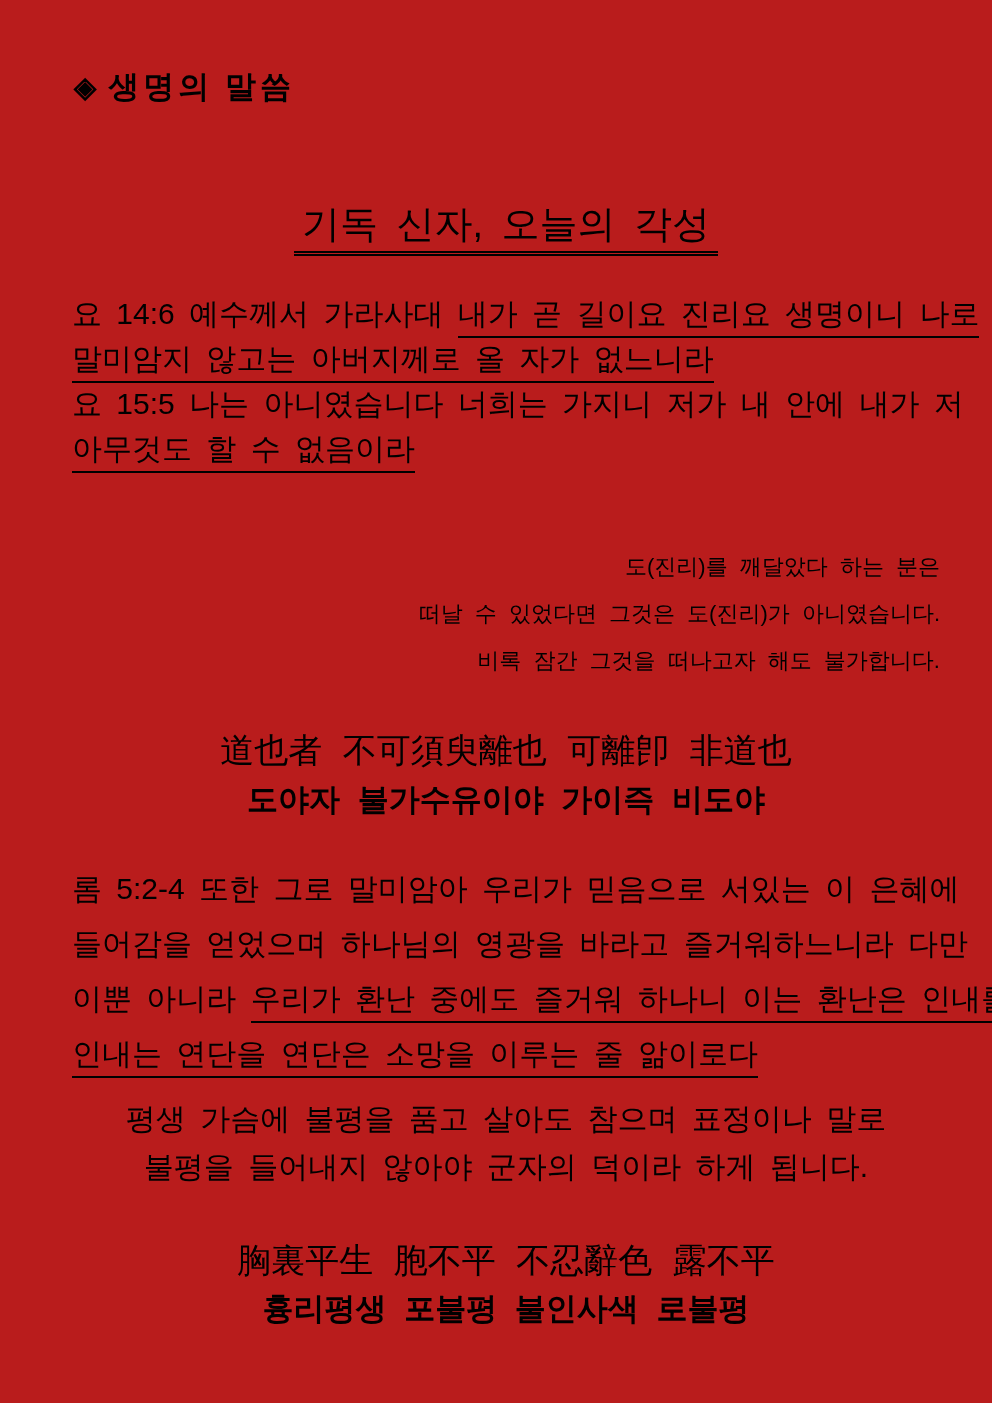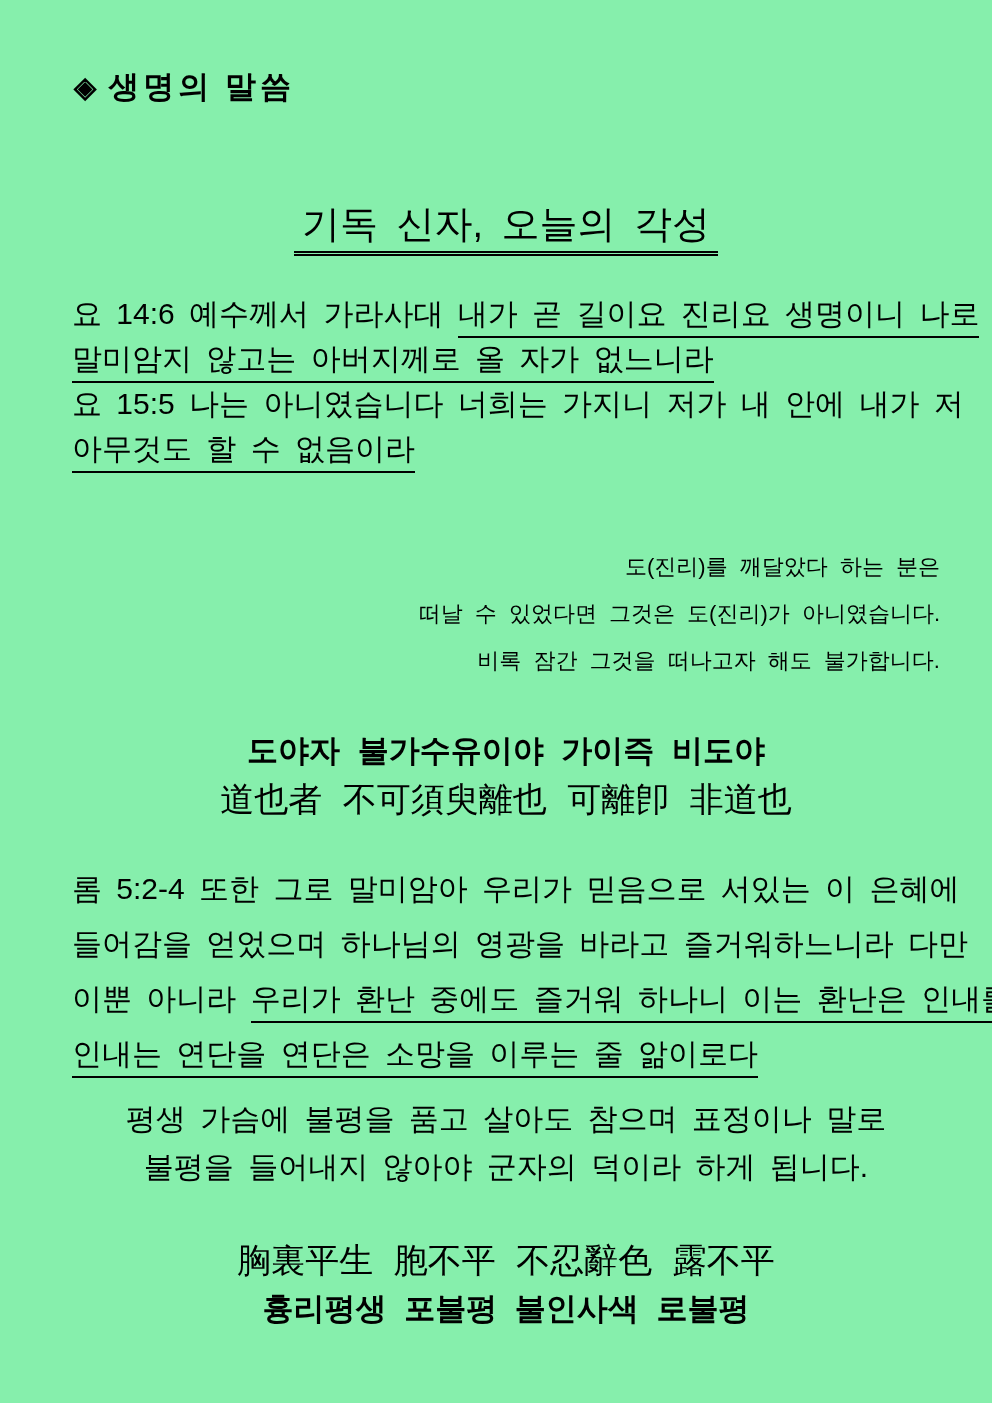--- a/index.html
+++ b/index.html
@@ -4,21 +4,21 @@
 <style>
   html, body {
     margin: 0;
     padding: 0;
     background: #ffffff;
   }
   .page {
     position: relative;
     width: 992px;
     height: 1403px;
-    background: #86efac;
+    background: #b91c1c;
     color: #000000;
     font-family: "Liberation Sans", sans-serif;
     overflow: hidden;
   }
   .doc-header {
     position: absolute;
     left: 74px;
     top: 66px;
     font-family: "Liberation Serif", serif;
     font-weight: bold;
@@ -125,22 +125,22 @@
     <div class="line"><span class="u">아무것도 할 수 없음이라</span></div>
   </div>
 
   <div class="block meditation-1">
     <div class="line">도(진리)를 깨달았다 하는 분은</div>
     <div class="line">떠날 수 있었다면 그것은 도(진리)가 아니였습니다.</div>
     <div class="line">비록 잠간 그것을 떠나고자 해도 불가합니다.</div>
   </div>
 
   <div class="block hanja-1">
+    <div class="line hanja-line">道也者 不可須臾離也 可離卽 非道也</div>
     <div class="line reading-line">도야자 불가수유이야 가이즉 비도야</div>
-    <div class="line hanja-line">道也者 不可須臾離也 可離卽 非道也</div>
   </div>
 
   <div class="block verses-b">
     <div class="line"><span>롬 5:2-4 또한 그로 말미암아 우리가 믿음으로 서있는 이 은혜에</span></div>
     <div class="line"><span>들어감을 얻었으며 하나님의 영광을 바라고 즐거워하느니라 다만</span></div>
     <div class="line"><span>이뿐 아니라 </span><span class="u">우리가 환난 중에도 즐거워 하나니 이는 환난은 인내를</span></div>
     <div class="line"><span class="u">인내는 연단을 연단은 소망을 이루는 줄 앎이로다</span></div>
   </div>
 
   <div class="block meditation-2">

